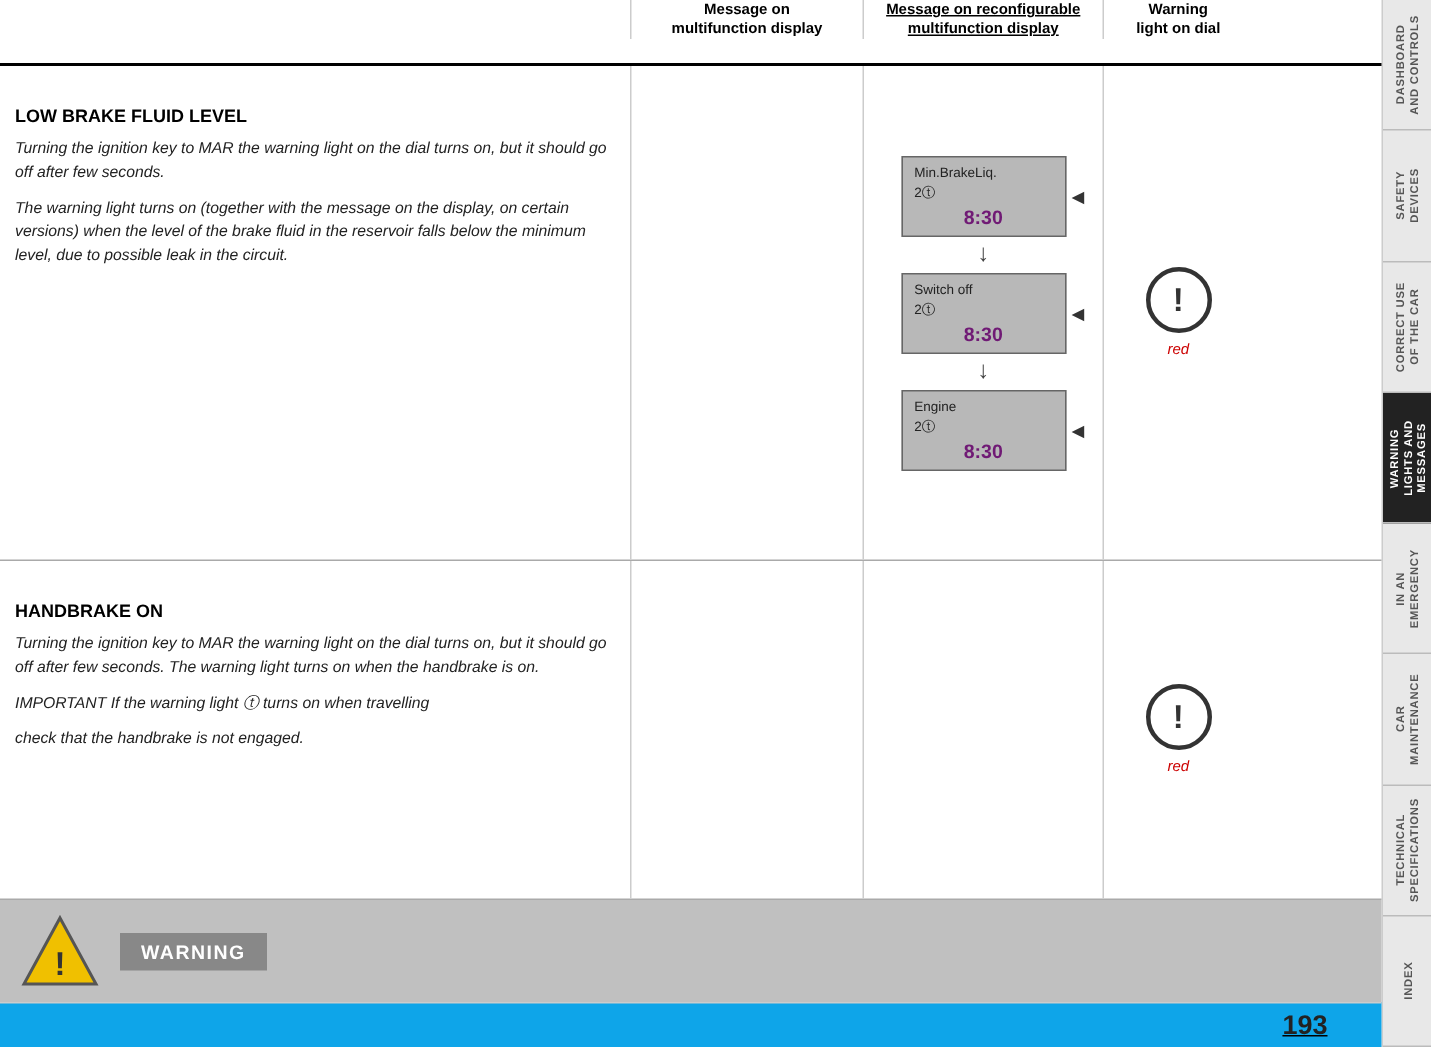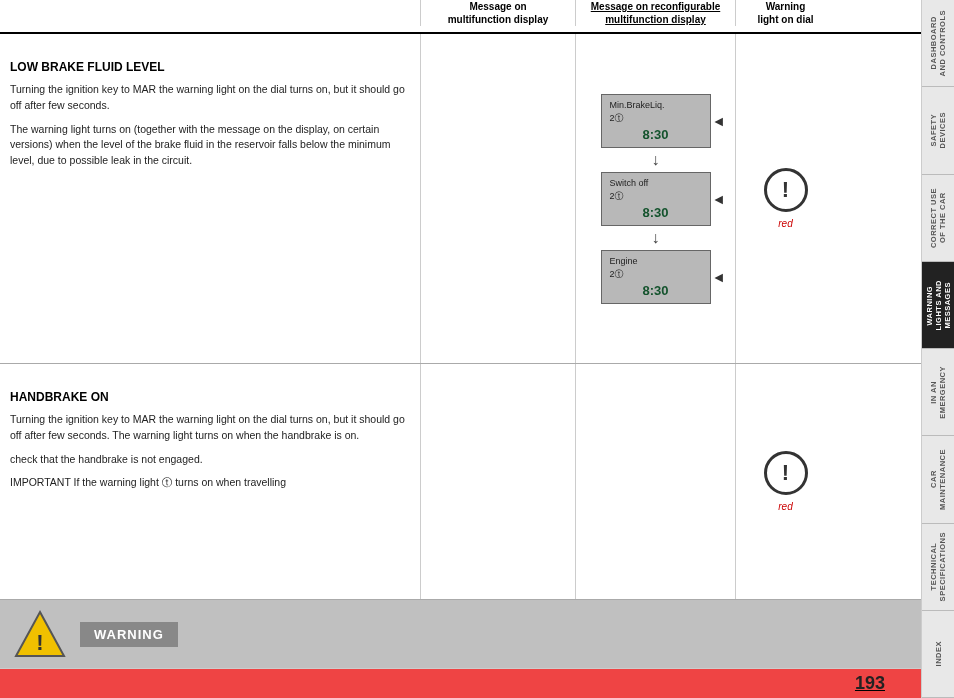--- a/index.html
+++ b/index.html
@@ -24,21 +24,21 @@
       flex: 1;
       display: flex;
       flex-direction: column;
       border-right: 1px solid #ccc;
     }
 
     
     .table-header {
       display: flex;
       border-bottom: 2px solid #000;
-      padding-bottom: 6px;
+      padding-bottom: 16px;
       margin-bottom: 0;
     }
 
     .col-description {
       width: 420px;
       min-width: 420px;
     }
 
     .col-message {
       width: 155px;
@@ -123,20 +123,21 @@
       font-weight: bold;
       font-size: 12px;
       margin-bottom: 8px;
       text-transform: uppercase;
     }
 
     .section-body {
       font-size: 10.5px;
       line-height: 1.5;
       color: #222;
+      font-style: italic;
     }
 
     .section-body p {
       margin-bottom: 8px;
     }
 
     
     .display-group {
       display: flex;
       flex-direction: column;
@@ -159,21 +160,21 @@
       display: flex;
       justify-content: flex-start;
       font-size: 9px;
       margin-bottom: 2px;
     }
 
     .lcd-screen .lcd-time {
       font-size: 13px;
       font-weight: bold;
       text-align: center;
-      color: #14532d;
+      color: #701a75;
     }
 
     .arrow-down {
       font-size: 16px;
       color: #444;
       line-height: 1;
     }
 
     .arrow-right {
       position: absolute;
@@ -286,21 +287,21 @@
       color: #fff;
     }
 
     
     .page-number-area {
       height: 30px;
       display: flex;
       align-items: center;
       justify-content: flex-end;
       padding-right: 36px;
-      background: #ef4444;
+      background: #0ea5e9;
       border-top: 1px solid #ccc;
       text-decoration: underline;
     }
 
     .page-number {
       font-size: 18px;
       font-weight: bold;
       color: #222;
     }
   </style>
@@ -381,24 +382,24 @@
         <span class="warning-color-label">red</span>
       </div>
     </div>
 
     <div class="table-row" style="min-height:220px; flex:1;">
 
       <div class="row-description">
         <div class="section-title">HANDBRAKE ON</div>
         <div class="section-body">
           <p>Turning the ignition key to MAR the warning light on the dial turns on, but it should go off after few seconds. The warning light turns on when the handbrake is on.</p>
-          <p>check that the handbrake is not engaged.</p>
           <p>
             <span>IMPORTANT If the warning light ⓣ turns on when travelling</span>
           </p>
+          <p>check that the handbrake is not engaged.</p>
         </div>
       </div>
 
       <div class="row-message-cell"></div>
 
       <div class="row-reconfig-cell"></div>
 
       <div class="row-warning-cell">
         <div class="warning-icon-circle">!</div>
         <span class="warning-color-label">red</span>

